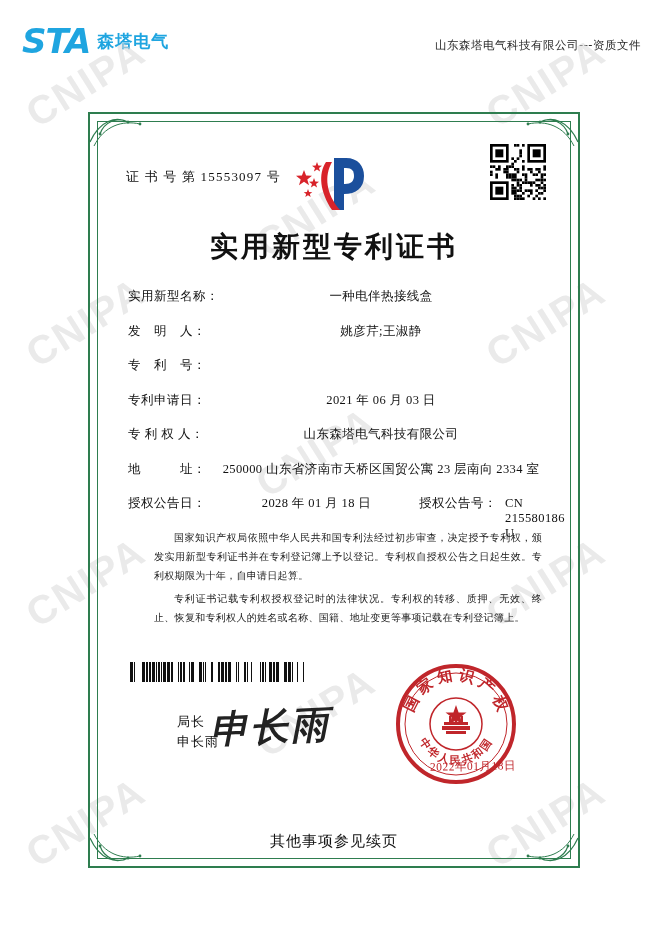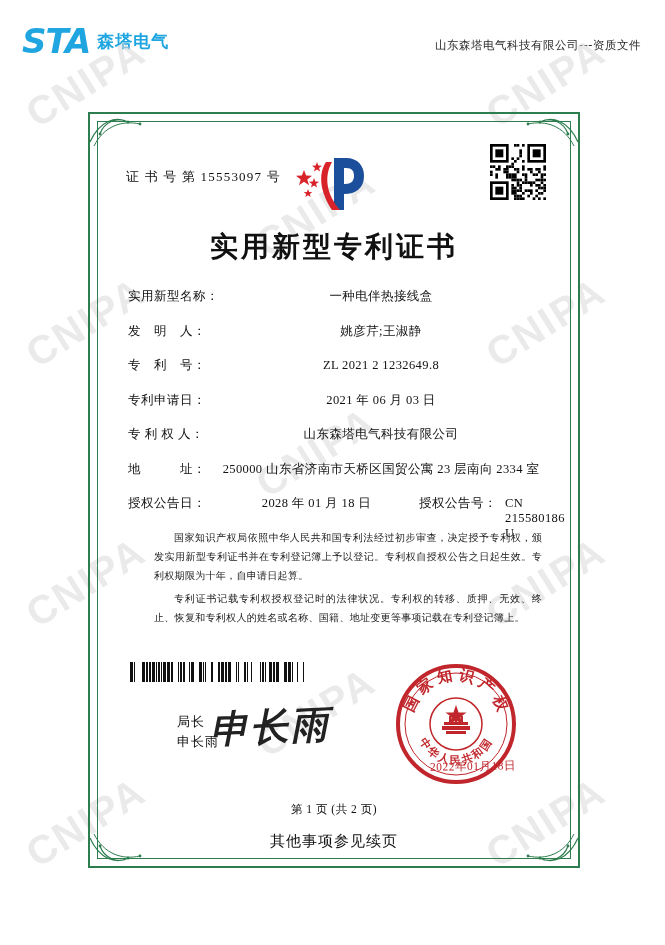--- a/index.html
+++ b/index.html
@@ -482,21 +482,20 @@
       <div class="field">
         <div class="field-label">实用新型名称：</div>
         <div class="field-value">一种电伴热接线盒</div>
       </div>
       <div class="field">
         <div class="field-label">发　明　人：</div>
         <div class="field-value">姚彦芹;王淑静</div>
       </div>
       <div class="field">
         <div class="field-label">专　利　号：</div>
-        <div class="field-value">ZL 2021 2 1232649.8</div>
       </div>
       <div class="field">
         <div class="field-label">专利申请日：</div>
         <div class="field-value">2021 年 06 月 03 日</div>
       </div>
       <div class="field">
         <div class="field-label">专 利 权 人：</div>
         <div class="field-value">山东森塔电气科技有限公司</div>
       </div>
       <div class="field">
@@ -590,15 +589,14 @@
         <rect x="-10" y="7" width="20" height="3" fill="#c0262b"></rect>
         <rect x="-12" y="-2" width="24" height="3" fill="#c0262b"></rect>
         <rect x="-7" y="-8" width="2.5" height="8" fill="#c0262b"></rect>
         <rect x="-1.2" y="-8" width="2.5" height="8" fill="#c0262b"></rect>
         <rect x="4.5" y="-8" width="2.5" height="8" fill="#c0262b"></rect>
       </g>
     </svg>
   </div>
   <div class="seal-date">2022年01月18日</div>
 
-  <div class="page-no">第 1 页 (共 2 页)</div>
   <div class="note">其他事项参见续页</div>
 </div>
 
 </body></html>

